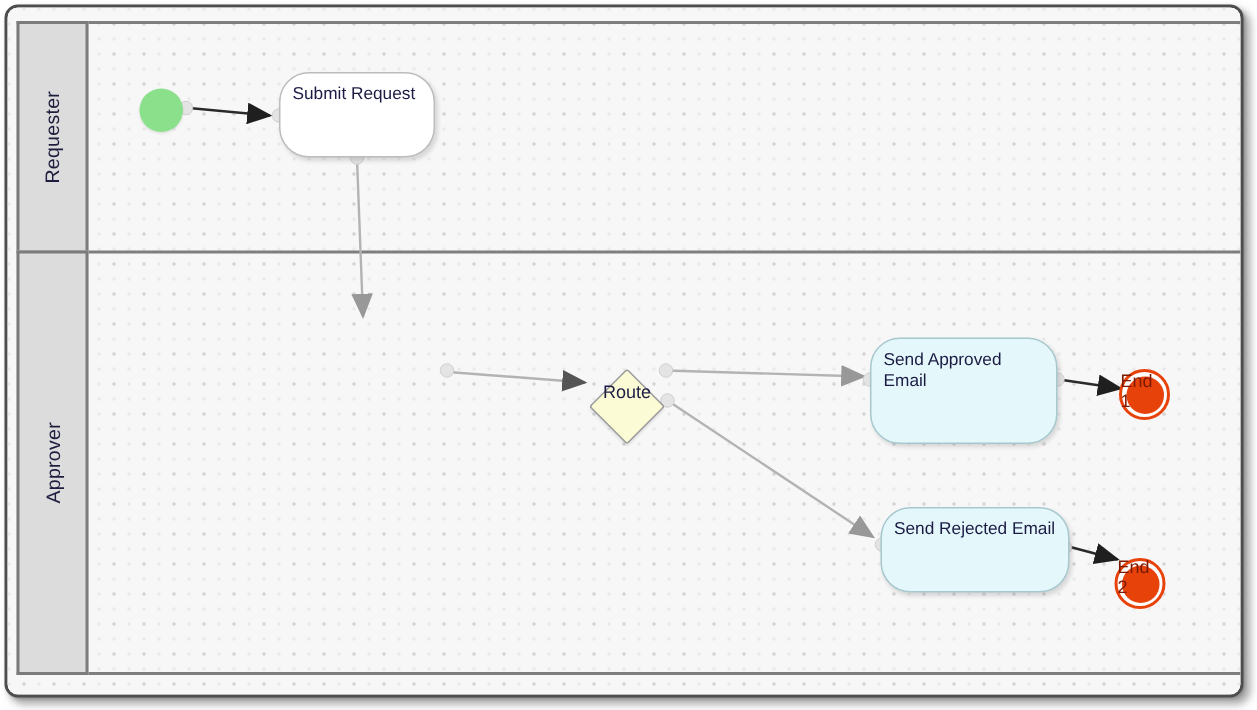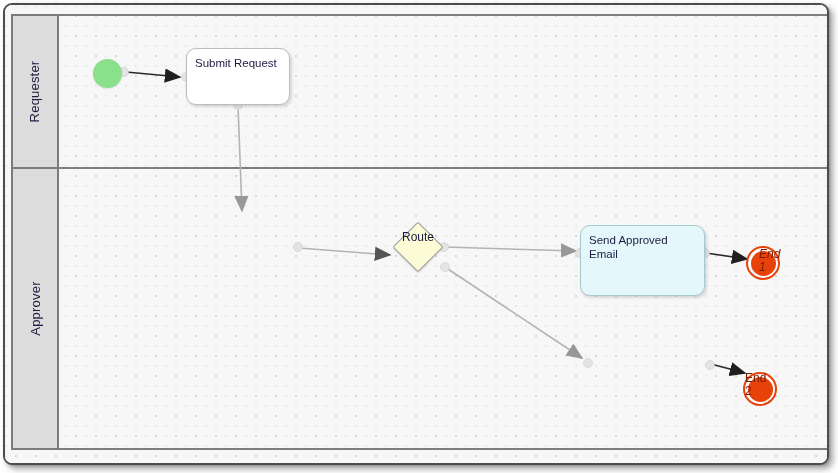--- a/index.html
+++ b/index.html
@@ -44,21 +44,21 @@
 
   .node { position: absolute; }
 
   .start-event {
     width: 29px; height: 29px; border-radius: 50%;
     background: #8be08b;
     box-shadow: 0 1px 2px rgba(0,0,0,0.10);
   }
 
   .task {
-    border: 1.5px solid #bcbcbc; border-radius: 10px; background: #ffffff;
+    border: 1.5px solid #bcbcbc; border-radius: 20px; background: #ffffff;
     box-shadow: 1.5px 2px 3px rgba(0,0,0,0.13);
     padding: 7px 8px; font-size: 11.5px; line-height: 14px; color: #1b1b44;
   }
   .task.email { background: #e4f7fa; border-color: #a6c8ce; }
 
   .gateway { width: 36px; height: 36px; }
   .gateway-shape {
     position: absolute; inset: 0; transform: rotate(45deg);
     background: #fbfbd6; border: 1.5px solid #9b9b9b; border-radius: 2px;
     box-shadow: 1px 1px 2px rgba(0,0,0,0.10);
@@ -72,21 +72,21 @@
   .end-ring {
     width: 34px; height: 34px; border: 2px solid #e8420b; border-radius: 50%;
     display: flex; align-items: center; justify-content: center;
     background: #fdfdfd;
   }
   .end-core { width: 25px; height: 25px; border-radius: 50%; background: #e8420b; }
   .end-label {
     position: absolute; width: 30px; font-size: 12px; line-height: 13px;
     color: #7c1a00; z-index: 3;
   }
-  .end-event.one .end-label { left: 13px; top: 2px; font-style: italic; }
+  .end-event.one .end-label { left: 1px; top: 2px; }
   .end-event.two .end-label { left: 2px; top: 0px; }
 </style>
 </head>
 <body>
 
 <div class="window">
   <div class="canvas">
 
     <div class="pool-line top"></div>
     <div class="pool-line mid"></div>
@@ -134,29 +134,32 @@
       </g>
     </svg>
 
     <div class="node start-event" style="left:88px; top:54px;"></div>
 
     <div class="node task" style="left:181px; top:43px; width:104px; height:57px;">
       <span>Submit Request</span>
     </div>
 
 
-    <div class="node gateway" style="left:395px; top:224px;">
+    <div class="node gateway" style="left:395px; top:248px;">
       <div class="gateway-shape"></div>
       <div class="gateway-label">Route</div>
     </div>
 
     <div class="node task email" style="left:575px; top:220px; width:125px; height:71px;">
       <span>Send Approved Email</span>
     </div>
 
+    <div class="node task email" style="left:582px; top:333px; width:126px; height:57px;">
+      <span>Send Rejected Email</span>
+    </div>
 
     <div class="node end-event one" style="left:741px; top:241px;">
       <div class="end-ring">
         <div class="end-core"></div>
       </div>
       <div class="end-label">End 1</div>
     </div>
 
     <div class="node end-event two" style="left:738px; top:355px;margin-top:12px;">
       <div class="end-ring">

